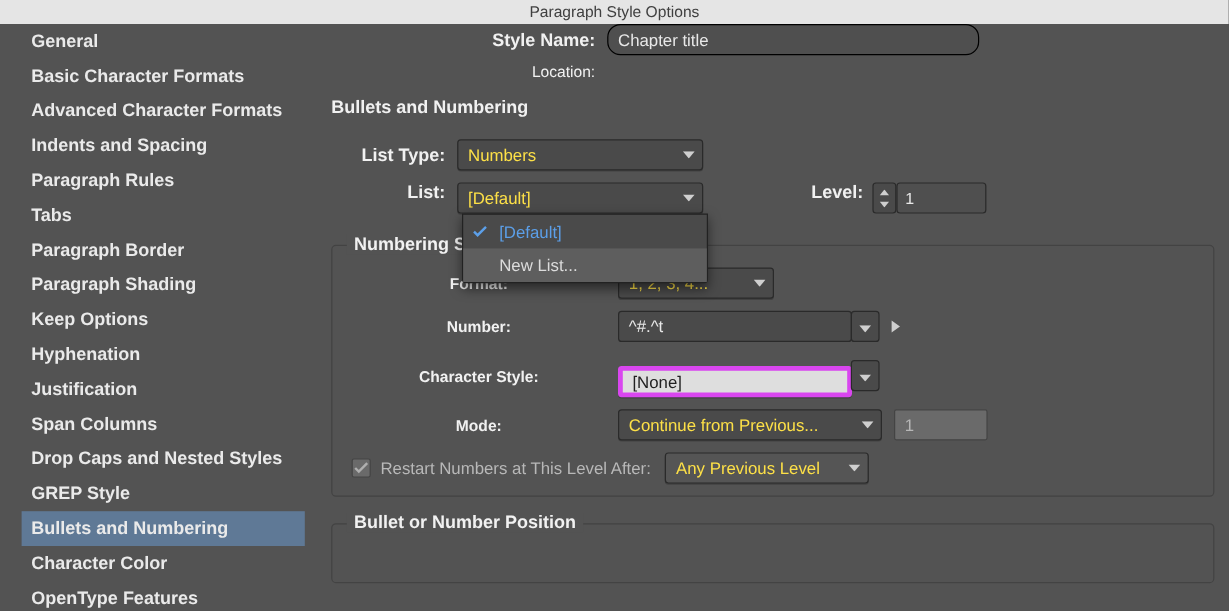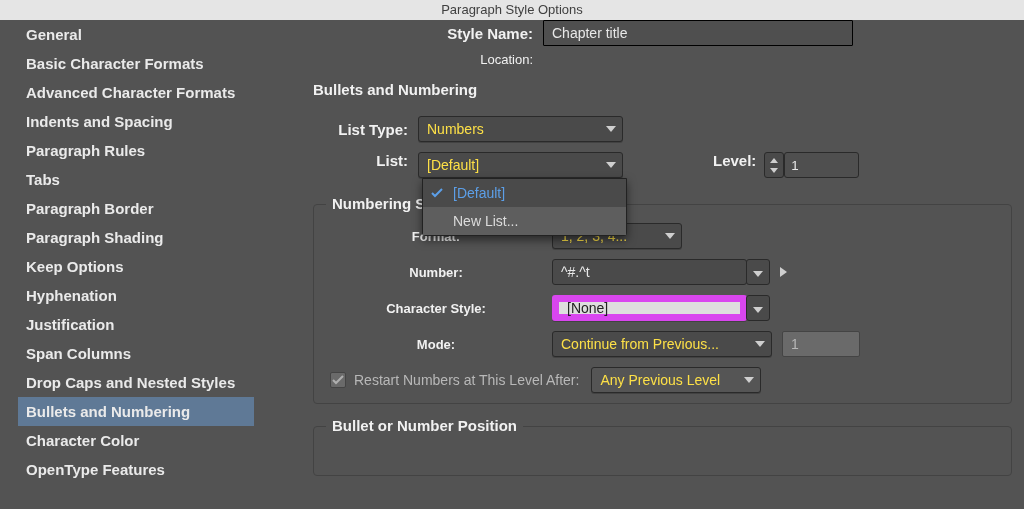--- a/index.html
+++ b/index.html
@@ -26,25 +26,25 @@
     top: 20px;
     left: 0;
     right: 0;
     bottom: 0;
     background: #535353;
     display: flex;
     flex-direction: column;
   }
   .head-input {
     width: 310px; height: 26px; background: #4f4f4f;
-    border: 1px solid #000; border-radius: 1px;
+    border: 1px solid #000; border-radius: 11px;
     color: #e8e8e8; padding: 0 8px; font-size: 14px;
   }
   .body-area {
-    display: flex; flex: 1 1 auto; min-height: 0; gap: 37px;
+    display: flex; flex: 1 1 auto; min-height: 0;
   }
   .sidebar {
     width: 236px; margin-left: 18px;
     border-right: 0;
   }
   .sidebar-item {
     padding: 6px 8px; color: #eaeaea; font-size: 15px;
     cursor: pointer; white-space: nowrap;
     font-weight: 600;
   }
@@ -59,21 +59,21 @@
   .form-label {
     width: 232px; text-align: right; padding-right: 10px; font-size: 15px; font-weight: 600; color: #f1f1f1;
   }
   .sm-label { font-weight:600; font-size:15px; color:#f1f1f1;}
   .select {
     height: 26px; display: flex; align-items: center; justify-content: space-between;
     background: #4a4a4a; border: 1px solid #2a2a2a; border-radius: 3px;
     color: #fde047; padding: 0 6px 0 8px; font-size: 14px; cursor: pointer;
     box-shadow: 0 1px 0 rgba(0,0,0,.2);
   }
-  .select.light { background:#dedede; color:#222; border:7px solid #d946ef;}
+  .select.light { background:#dedede; color:#222; border:4px solid #d946ef;margin-top:10px;}
   .select .chevron { margin-left: 8px; }
   .chevron svg { display:block; }
   .stepper {
     width: 20px; height: 26px; background:#4a4a4a; border:1px solid #2a2a2a;
     border-radius: 3px; display:flex; flex-direction:column; justify-content:center; align-items:center;
   }
   .stepper div { height:10px; display:flex; align-items:center; justify-content:center;}
   .lvl-input {
     width: 75px; height: 26px; background:#4f4f4f; border:1px solid #2a2a2a;
     border-radius:3px; color:#e8e8e8; padding:0 6px;
@@ -139,20 +139,21 @@
       <div class="sidebar-item">Indents and Spacing</div>
       <div class="sidebar-item">Paragraph Rules</div>
       <div class="sidebar-item">Tabs</div>
       <div class="sidebar-item">Paragraph Border</div>
       <div class="sidebar-item">Paragraph Shading</div>
       <div class="sidebar-item">Keep Options</div>
       <div class="sidebar-item">Hyphenation</div>
       <div class="sidebar-item">Justification</div>
       <div class="sidebar-item">Span Columns</div>
       <div class="sidebar-item">Drop Caps and Nested Styles</div>
+      <div class="sidebar-item">GREP Style</div>
       <div class="sidebar-item selected">Bullets and Numbering</div>
       <div class="sidebar-item">Character Color</div>
       <div class="sidebar-item">OpenType Features</div>
     </div>
 
     <div class="main">
 
       <div class="form-row" style="margin-top:0;">
         <div class="form-label" style="width:230px;">Style Name:</div>
         <input class="head-input" type="text" style="width: 310px;" value="Chapter title">

